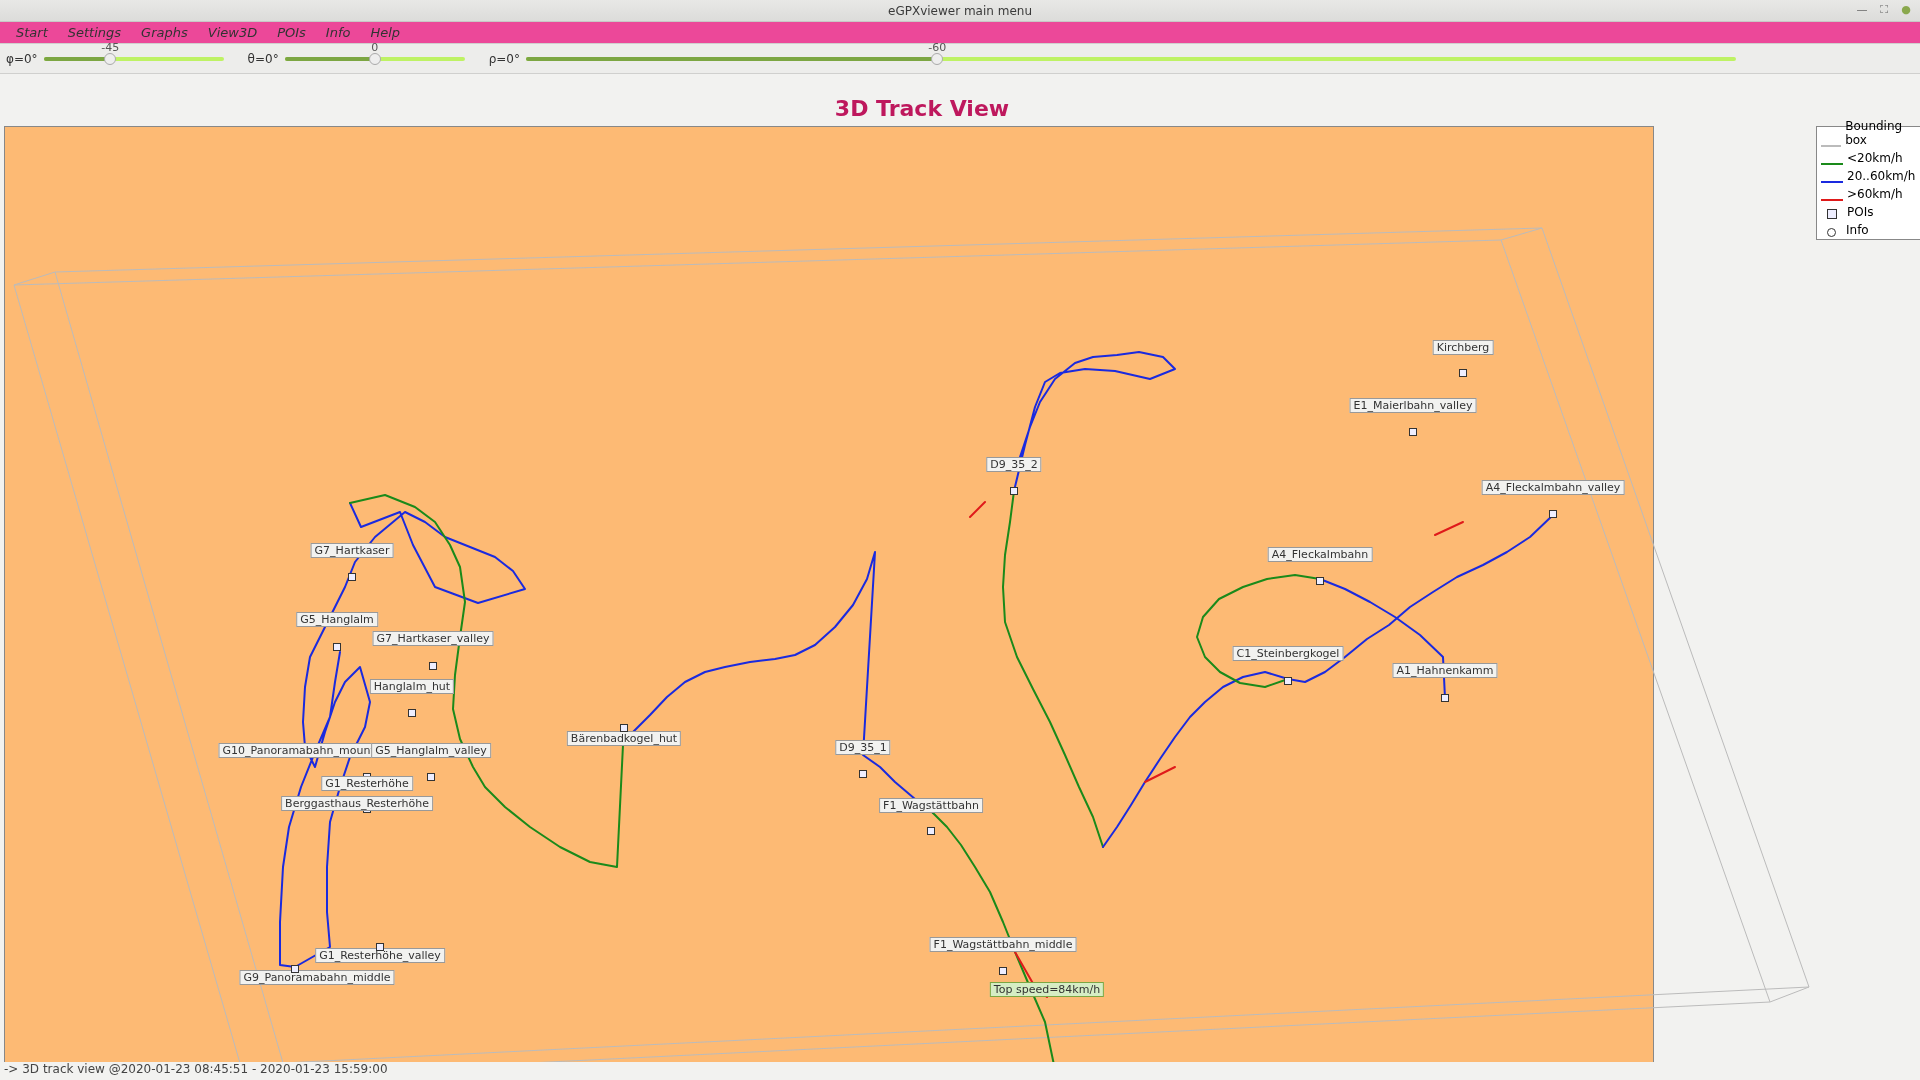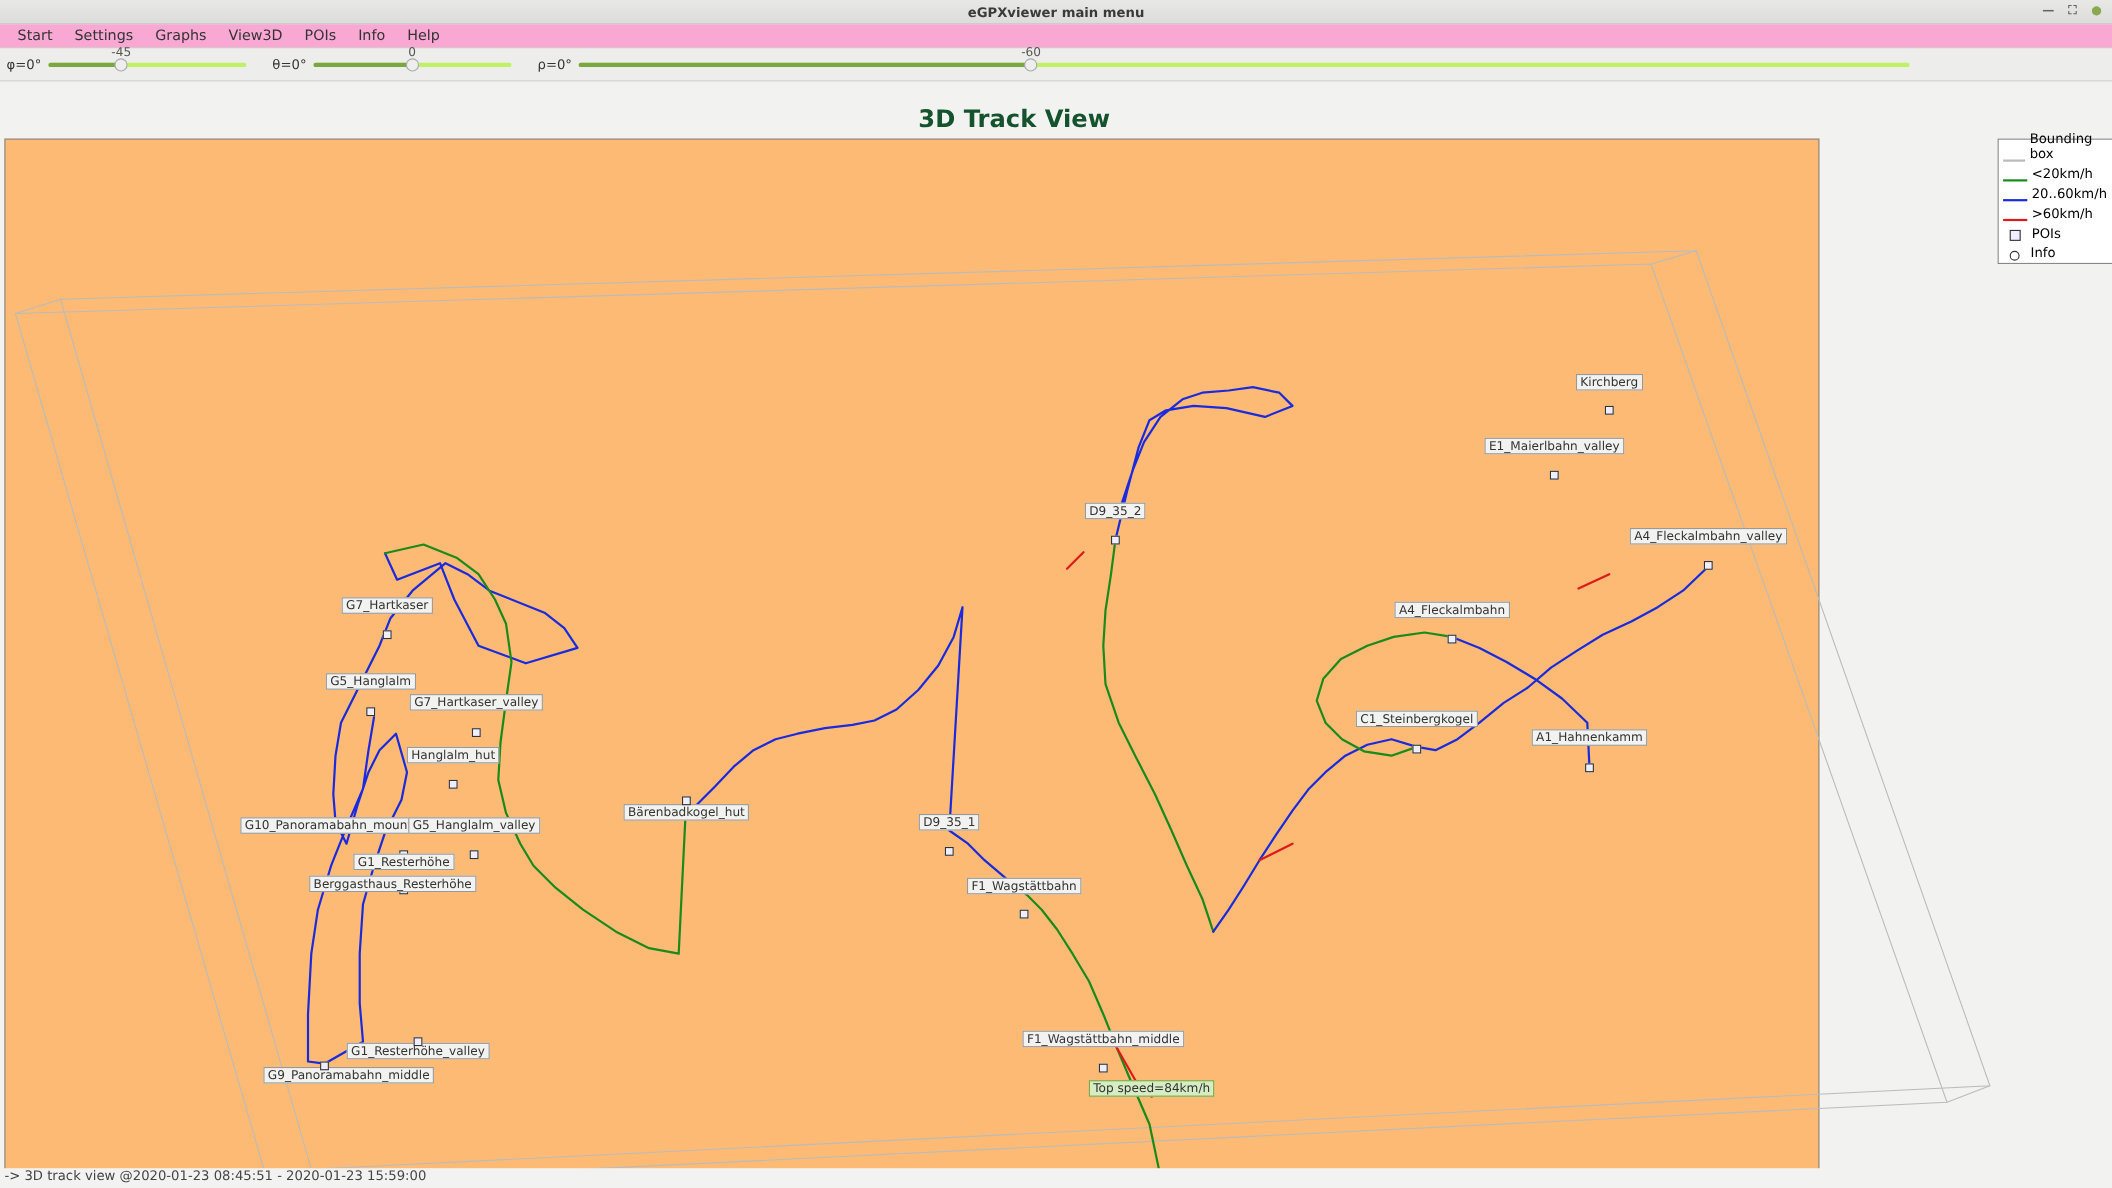--- a/index.html
+++ b/index.html
@@ -1,34 +1,34 @@
 <!DOCTYPE html>
 <html><head>
 <meta charset="utf-8">
 <style>
 * { margin: 0; padding: 0; box-sizing: border-box; font-family: "DejaVu Sans", Arial, sans-serif; }
 body { width: 1920px; height: 1080px; background: #f2f2f0; overflow: hidden; }
-.titlebar { height: 22px; background: linear-gradient(#e8e8e6,#dcdcda); display: flex; align-items: center; justify-content: center; position: relative; font-size: 12px; color: #3a3a3a; border-bottom: 1px solid #c8c8c6; font-weight: bold; }
+.titlebar { height: 22px; background: linear-gradient(#e8e8e6,#dcdcda); display: flex; align-items: center; justify-content: center; position: relative; font-size: 12px; color: #3a3a3a; border-bottom: 1px solid #c8c8c6; }
 .titlebar .controls { position: absolute; right: 6px; top: 2px; display: flex; gap: 6px; }
 .titlebar .controls span { width: 16px; height: 14px; display: inline-flex; align-items: center; justify-content: center; font-size: 11px; color: #666; }
 .titlebar .controls .close { color: #8aa84d; }
-.menubar { height: 22px; background: #f9a8d4; display: flex; align-items: center; padding: 0 6px; gap: 0; border-bottom: 1px solid #d0d0ce; font-size: 13px; color: #333; }
+.menubar { height: 22px; background: #ec4899; display: flex; align-items: center; padding: 0 6px; gap: 0; border-bottom: 1px solid #d0d0ce; font-size: 13px; color: #333; font-style: italic; }
 .menubar .menu-item { padding: 2px 10px; cursor: default; }
 .sliders { height: 30px; background: #ededeb; display: flex; align-items: center; padding: 0 6px; border-bottom: 1px solid #d0d0ce; font-size: 12px; color: #333; position: relative; }
 .slider-group { display: flex; align-items: center; margin-right: 24px; }
 .slider-label { margin-right: 6px; }
 .slider-track { height: 4px; background: #bef264; border-radius: 2px; position: relative; }
 .slider-fill { position: absolute; left: 0; top: 0; bottom: 0; background: #7ca642; border-radius: 2px; }
 .slider-thumb { position: absolute; width: 12px; height: 12px; background: #eee; border: 1px solid #aaa; border-radius: 50%; top: -4px; transform: translateX(-6px); }
 .slider-val { position: absolute; top: -16px; font-size: 11px; color: #555; transform: translateX(-50%); }
 #phi.slider-track { width: 180px; }
 #theta.slider-track { width: 180px; }
 #rho.slider-track { width: 1210px; }
 .canvas-wrap { position: absolute; left: 4px; top: 90px; width: 1820px; height: 980px; }
-.canvas-title { position: absolute; left: 16px; right: 0; text-align: center; top: 6px; font-size: 22px; font-weight: bold; color: #14532d; }
+.canvas-title { position: absolute; left: 16px; right: 0; text-align: center; top: 6px; font-size: 22px; font-weight: bold; color: #be185d; }
 .plot-border { position: absolute; left: 0; top: 36px; width: 1650px; height: 940px; border: 1px solid #888; background: #fdba74; }
 .legend { position: absolute; left: 1812px; top: 36px; width: 110px; background: #fff; border: 1px solid #888; font-size: 12px; padding: 2px 4px; }
 .legend-row { display: flex; align-items: flex-end; height: 18px; }
 .legend-swatch { width: 22px; height: 10px; margin-right: 4px; display: inline-block; }
 .legend-line { height: 2px; margin-top: 4px; }
 .legend-box { width: 10px; height: 10px; border: 1px solid #333; background: #eef; margin: 0 10px 0 6px; }
 .legend-circle { width: 9px; height: 9px; border: 1px solid #333; border-radius: 50%; margin: 0 10px 0 6px; }
 .poi { position: absolute; font-size: 11px; color: #333; background: #f2f2f0; border: 1px solid #999; padding: 0 3px; white-space: nowrap; transform: translate(-50%, -100%); }
 .poi.green { background: #d6edc4; border-color: #7ca642; }
 .poi-marker { position: absolute; width: 8px; height: 8px; border: 1px solid #333; background: #eef; transform: translate(-50%, -50%); }

